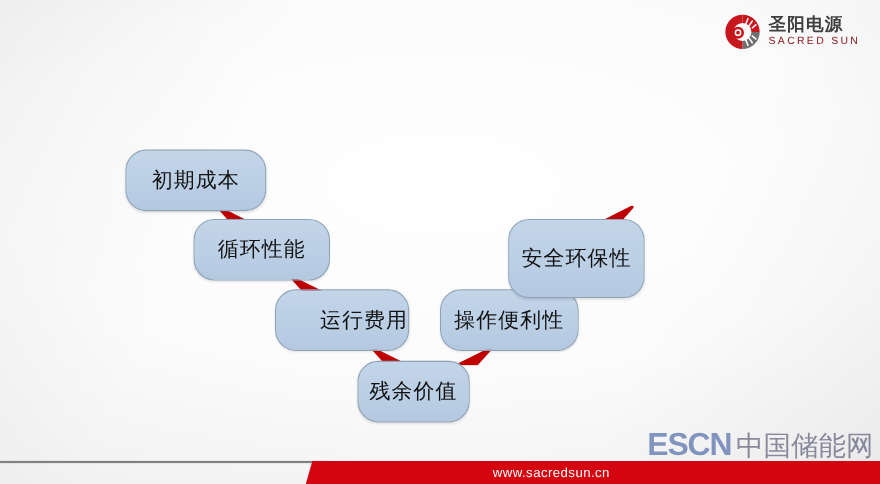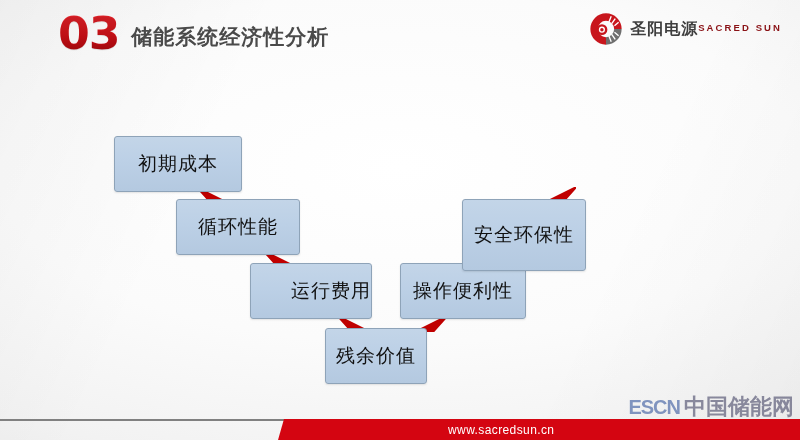--- a/index.html
+++ b/index.html
@@ -83,53 +83,53 @@
     z-index: 4;
   }
   .logo-mark {
     width: 34px;
     height: 34px;
     flex: 0 0 34px;
   }
   .logo-text {
     margin-left: 7px;
     display: flex;
-    flex-direction: row;
+    flex-direction: column;
     justify-content: center;
   }
   .logo-cn {
     font-family: "DejaVu Sans", sans-serif;
     font-size: 16px;
     font-weight: bold;
     color: #3e3e3e;
     letter-spacing: 1px;
     line-height: 1.05;
   }
   .logo-en {
     font-family: "Liberation Sans", sans-serif;
     font-size: 9.5px;
-    font-weight: bold;
+    font-weight: normal;
     color: #8a1216;
     letter-spacing: 2.1px;
     line-height: 1.2;
     margin-top: 1px;
   }
 
   
   #chart-area {
     position: absolute;
     inset: 0;
     z-index: 3;
   }
   .node {
     position: absolute;
     box-sizing: border-box;
     background: linear-gradient(180deg, #c3d5e8 0%, #bcd0e6 45%, #b4c9e0 100%);
     border: 1px solid #8ea3b8;
-    border-radius: 3px;
+    border-radius: 19px;
     display: flex;
     align-items: center;
     justify-content: center;
     box-shadow: 0 1px 2px rgba(0,0,0,0.10);
     z-index: 3;
   }
   .node span {
     font-family: "DejaVu Serif", "Liberation Serif", serif;
     font-size: 19px;
     color: #111111;
@@ -146,30 +146,30 @@
     position: absolute;
     right: 6px;
     bottom: 18px;
     display: flex;
     align-items: baseline;
     z-index: 5;
     opacity: 0.62;
   }
   .wm-escn {
     font-family: "Liberation Sans", sans-serif;
-    font-size: 20px;
+    font-size: 29px;
     font-weight: bold;
     color: #3b5ba0;
     letter-spacing: -1px;
     margin-top: 48px;
   }
   .wm-cn {
     font-family: "DejaVu Sans", sans-serif;
-    font-size: 22px;
-    font-weight: bold;
+    font-size: 25px;
+    font-weight: normal;
     color: #4a4a6a;
     letter-spacing: 0px;
     margin-left: 4px;
     margin-top: 27px;
   }
   .footer-gray {
     position: absolute;
     left: 0;
     bottom: 19px;
     width: 300px;
@@ -196,24 +196,20 @@
     color: #ffffff;
     letter-spacing: 0.4px;
     z-index: 7;
   }
 </style>
 </head>
 <body>
 
 <div id="slide">
 
-  <div class="title-row">
-    <div class="num-03">03</div>
-    <div class="title-cn">储能系统经济性分析</div>
-  </div>
 
   <div class="logo">
     <svg class="logo-mark" viewBox="0 0 100 100">
       <path d="M50 4 A46 46 0 0 1 96 50 L74 50 A24 24 0 0 0 50 26 Z" fill="#c8161d"></path>
       <path d="M96 50 A46 46 0 0 1 50 96 L50 74 A24 24 0 0 0 74 50 Z" fill="#6f6f6f"></path>
       <path d="M50 96 A46 46 0 0 1 4 50 L26 50 A24 24 0 0 0 50 74 Z" fill="#c8161d"></path>
       <path d="M4 50 A46 46 0 0 1 50 4 L50 26 A24 24 0 0 0 26 50 Z" fill="#c8161d"></path>
       <g fill="#ffffff">
         <rect x="60" y="12" width="4" height="18" transform="rotate(22 62 21)"></rect>
         <rect x="70" y="18" width="4" height="18" transform="rotate(35 72 27)"></rect>

